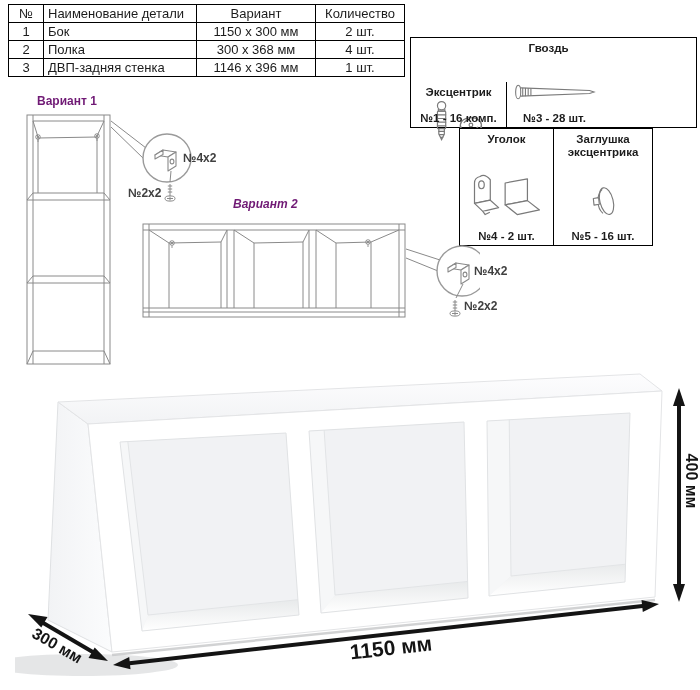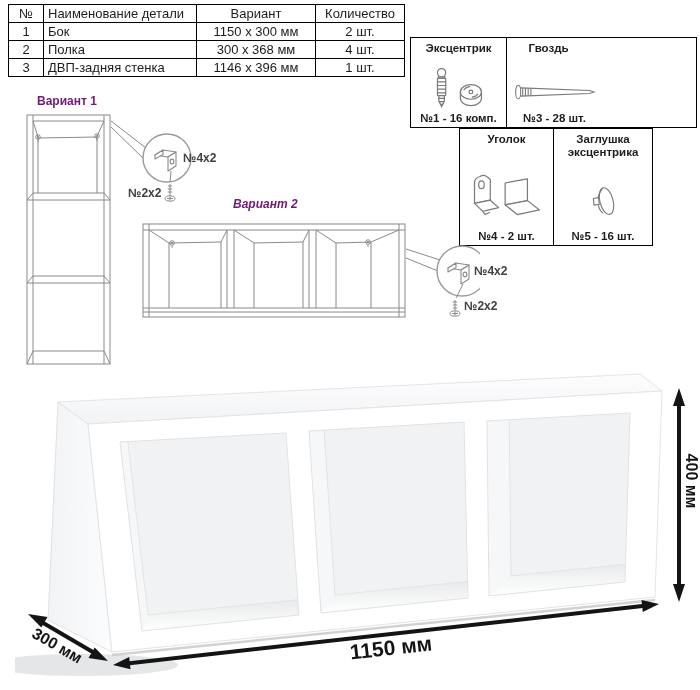--- a/index.html
+++ b/index.html
@@ -64,21 +64,21 @@
     <tr>
       <td class="c-num">3</td>
       <td class="c-name">ДВП-задняя стенка</td>
       <td class="c-size">1146 x 396 мм</td>
       <td class="c-qty">1 шт.</td>
     </tr>
   </tbody>
     </table>
 
   <div class="hw-row" style="left:410px;top:37px;width:287px;height:91px;">
-    <div class="hw-cell" style="width:96px;">
+    <div class="hw-cell" style="width:96px;margin-top:44px;">
       <div class="hw-title">Эксцентрик</div>
       <div class="hw-icon">
         <svg width="66" height="50" viewBox="0 0 72 54">
           <g stroke="#7a7a7a" fill="none" stroke-width="1.3" stroke-linecap="round">
             <circle cx="17" cy="7" r="4.5"></circle>
             <path d="M13.5,10.5 L13.5,13 L20.5,13 L20.5,10.5"></path>
             <rect x="12.5" y="13" width="9" height="19" rx="1"></rect>
             <path d="M12.5,17 h9 M12.5,21 h9 M12.5,25 h9 M12.5,29 h9"></path>
             <path d="M14,32 L14,38 L17,44 L20,38 L20,32"></path>
             <path d="M14,35 h6 M14.8,38.5 h4.5 M15.8,41.5 h2.5"></path>

